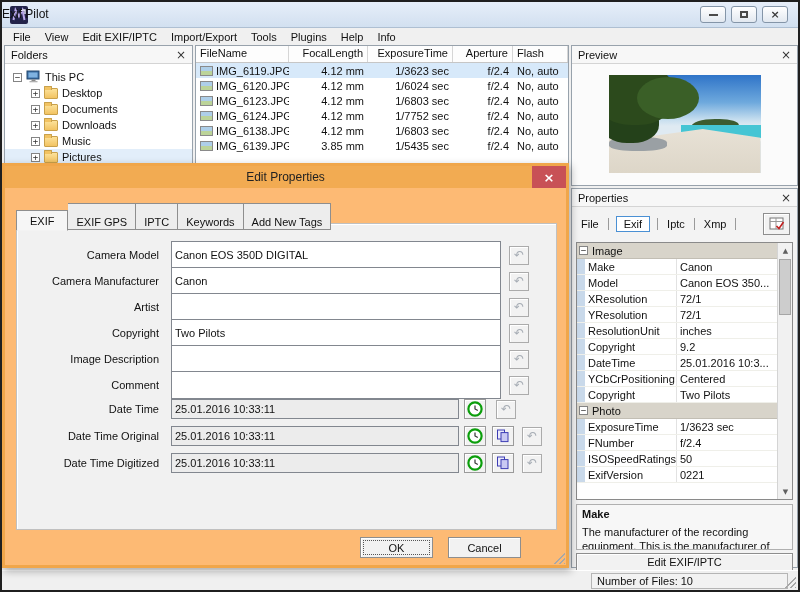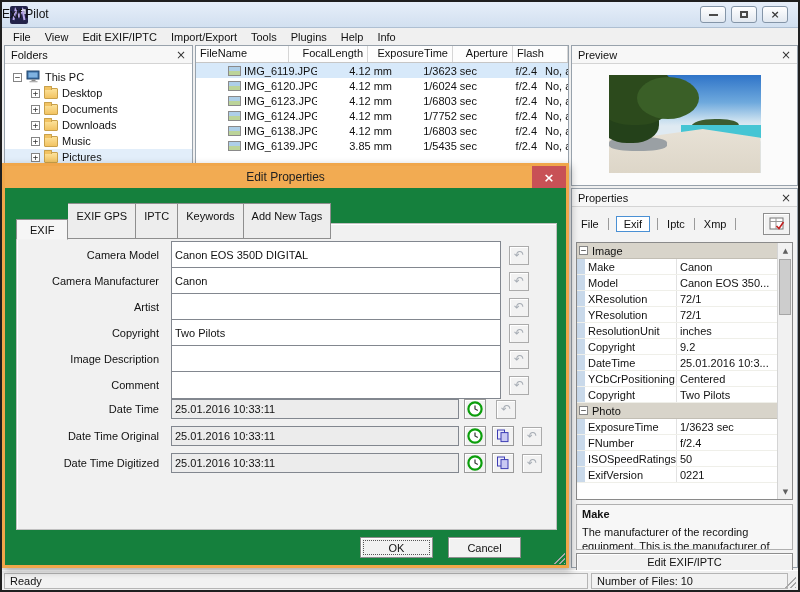--- a/index.html
+++ b/index.html
@@ -51,21 +51,21 @@
   
   #file-list { left:193px; top:43px; width:374px; height:523px; }
   .fl-header { display:flex; height:17px; background:#fdfdfd; border-bottom:1px solid #c6c6c6;
     font-size:11px; color:#111; }
   .fl-hcell { padding:1px 4px 0; border-right:1px solid #d6d6d6; }
   .c1 { width:93px; } .c2 { width:79px; text-align:right; } .c3 { width:85px; text-align:right; }
   .c4 { width:60px; text-align:right; } .c5 { flex:1; }
   .fl-row { display:flex; height:15px; align-items:center; font-size:11px; color:#111; }
   .fl-row.sel { background:#d7e9fa; }
   .fl-cell { padding:0 4px; white-space:nowrap; overflow:hidden; }
-  .fname { display:flex; align-items:center; gap:3px;margin-left:28px; }
+  .fname { display:flex; align-items:center; gap:3px; }
   .img-ico { flex:0 0 13px; width:13px; height:10px; border:1px solid #8a8a8a;
     background:linear-gradient(180deg,#aecfe9 0 55%,#bcd49a 55% 100%); }
 
   
   #preview-panel { left:569px; top:43px; width:227px; height:141px; background:#fbfbfb; }
   .beach { position:relative; width:152px; height:98px; margin:11px auto 0; overflow:hidden;
     background:linear-gradient(180deg,#2f74c8 0%,#6ea9dd 28%,#c8dfef 46%,#dfeaf2 52%); }
   .sea { position:absolute; right:0; top:50px; width:52%; height:13px; background:#45c5d4; }
   .headland { position:absolute; right:22px; top:44px; width:48px; height:16px;
     background:#3c5c30; border-radius:50% 40% 40% 50%; }
@@ -114,31 +114,31 @@
   .pdesc { position:absolute; left:4px; right:4px; top:315px; height:46px;
     border:1px solid #b0b0b0; background:#f7f7f7; padding:3px 5px; overflow:hidden;
     font-size:11px; color:#111; line-height:1.25; }
   .pdesc-title { font-weight:bold; margin-bottom:4px; }
   .btn { background:#f2f2f2; border:1px solid #8e8e8e; box-shadow:inset 1px 1px 0 #fff;
     font-size:11px; color:#111; font-family:inherit; }
   .edit-exif-btn { position:absolute; left:4px; right:4px; top:364px; height:18px; }
 
   
   #dialog { position:absolute; left:0; top:161px; width:567px; height:405px;
-    background:#15803d; border:3px solid #f0a64a; z-index:10;
+    background:#fdba74; border:3px solid #f0a64a; z-index:10;
     box-shadow:2px 3px 8px rgba(0,0,0,.3); }
   .dlg-title { height:22px; background:#f2ab52; display:flex; align-items:center;
     justify-content:center; font-size:12px; color:#222; position:relative; }
   .dlg-close { position:absolute; right:0; top:0; width:34px; height:22px; background:#c85156;
     color:#fff; display:flex; align-items:center; justify-content:center; font-size:13px;
     font-weight:bold; font-family:"DejaVu Sans",sans-serif; }
   .dlg-tabs { position:absolute; left:11px; top:37px; display:flex; font-size:11px;
     color:#111; align-items:flex-end; z-index:2; }
-  .dtab { padding:6px 8px 3px; border:1px solid #8e8e8e; border-left:none;
-    background:#ededed; height:36px; }
+  .dtab { padding:12px 8px 3px; border:1px solid #8e8e8e; border-left:none;
+    background:#ededed; height:27px; }
   .dtab.active { border-left:1px solid #8e8e8e; background:#f6f6f6; height:21px;
     padding:4px 13px 0; border-bottom:1px solid #f3f3f3; margin-bottom:-1px; }
   .dlg-group { position:absolute; left:11px; top:57px; width:541px; height:307px;
     border:1px solid #c0c0c0; box-shadow:inset 1px 1px 0 #fff; background:#f1f1f1; }
   .field-row { position:absolute; left:6px; right:12px; height:22px; display:flex;
     align-items:center; font-size:11px; color:#111; }
   .f-label { width:136px; text-align:right; margin-right:12px; white-space:nowrap; }
   .f-input { width:330px; height:28px; border:1px solid #82878f; background:#fff;
     font-size:11px; padding:0 3px; font-family:inherit; color:#111; }
   .f-input.date { width:288px; height:20px; background:#ececec; }
@@ -556,18 +556,17 @@
           </span>
       </div>
 
     </div>
     <button class="btn dlg-btn ok">OK</button>
     <button class="btn dlg-btn cancel">Cancel</button>
     <div class="grip dlg-grip"></div>
   </div>
 
   <div id="statusbar">
-    <div class="sb-sec sb-left">Ready</div>
     <div class="sb-sec sb-right">Number of Files: 10</div>
     <div class="grip sb-grip"></div>
   </div>
 
 </div>
 
 </body></html>

